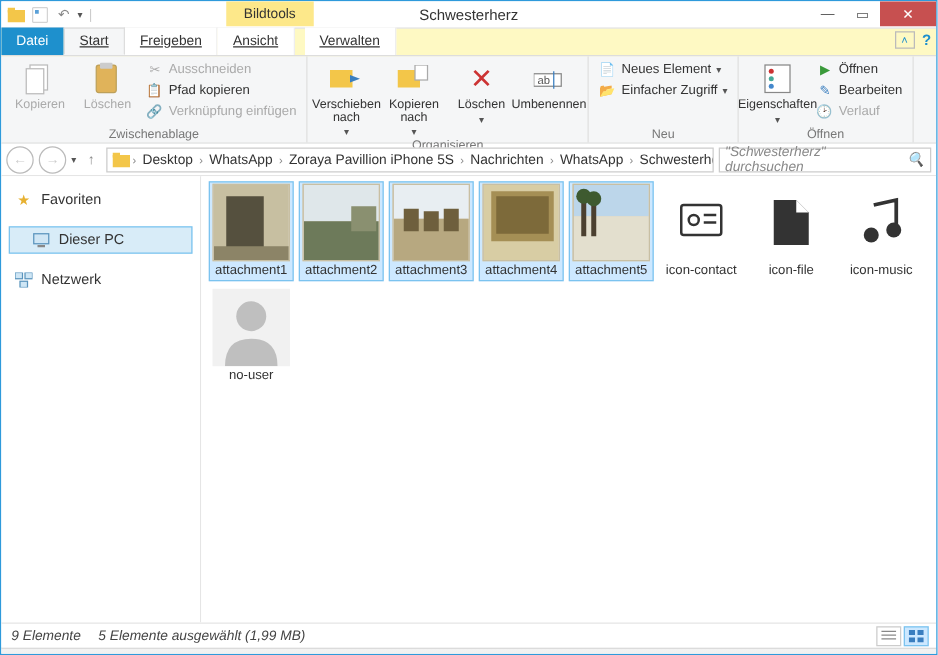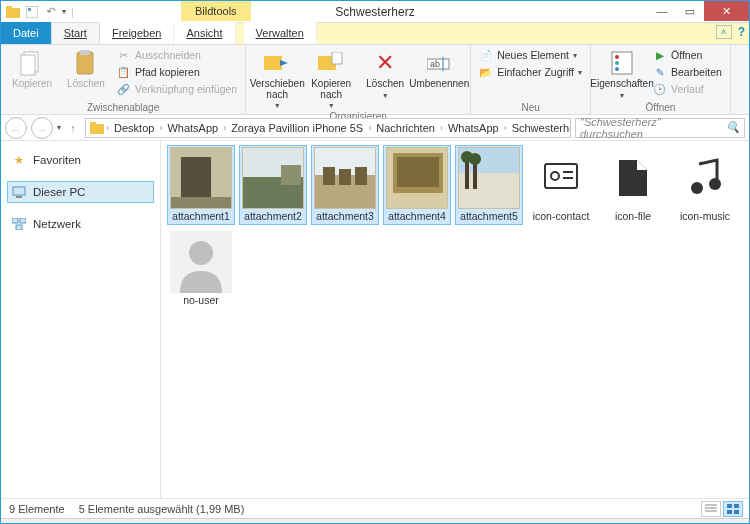--- a/index.html
+++ b/index.html
@@ -36,31 +36,31 @@
   .navbtn { width: 22px; height: 22px; border: 1px solid #bbb; border-radius: 50%; display: flex; align-items: center; justify-content: center; color: #888; font-size: 11px; }
   .navbtn.dis { color: #ccc; }
   .breadcrumb { flex: 1; border: 1px solid #ccc; height: 20px; display: flex; align-items: center; padding: 0 4px; gap: 2px; background: #fff; overflow: hidden; }
   .crumb { padding: 0 3px; font-size: 11px; white-space: nowrap; }
   .sep { color: #888; font-size: 9px; }
   .search { width: 170px; border: 1px solid #ccc; height: 20px; padding: 0 4px; color: #888; font-style: italic; font-size: 11px; display: flex; align-items: center; justify-content: space-between; }
   
   .body { display: flex; height: 357px; }
   .nav { width: 160px; border-right: 1px solid #e5e5e5; padding: 8px 6px; background: #fff; }
   .nav-item { display: flex; align-items: center; gap: 6px; padding: 3px 4px; font-size: 11.5px; }
-  .nav-item.sel { background: #d8ecf8; border: 1px solid #7bc3ef; padding: 2px 3px; }
+  .nav-item.sel { background: #d8ecf8; border: 1px solid #7bc3ef; padding: 2px 17px; }
   .nicon { width: 16px; height: 16px; display:flex; align-items:center; justify-content:center; }
   
   .content { flex: 1; padding: 4px 6px; display: flex; flex-wrap: wrap; align-content: flex-start; gap: 4px; background: #fff; position: relative; }
   .item { width: 68px; display: flex; flex-direction: column; align-items: center; padding: 2px; gap: 2px; }
   .item.sel { background: #cde8ff; border: 1px solid #7bc3ef; padding: 1px; }
   .thumb { width: 62px; height: 62px; background: #d9d2c0; border: 1px solid #c8bfa3; display:flex; align-items:center; justify-content:center; overflow:hidden; }
   .plain-thumb { width: 62px; height: 62px; display:flex; align-items:center; justify-content:center; }
   .iname { font-size: 10.5px; text-align: right; word-break: break-all; line-height: 1.1; }
   
-  .status1 { height: 20px; border-top: 1px solid #e5e5e5; display: flex; align-items: center; padding: 0 8px; gap: 14px; font-size: 11px; color: #444; background: #fff; position:relative; }
+  .status1 { height: 20px; border-top: 1px solid #e5e5e5; display: flex; align-items: center; padding: 0 8px; gap: 14px; font-size: 11px; color: #444; background: #fff; position:relative;font-style:italic; }
   .status2 { height: 22px; background: linear-gradient(#f2f2f2,#e7e7e7); border-top: 1px solid #d0d0d0; display: flex; align-items: center; padding: 0 8px; font-size: 11px; color: #333; justify-content: space-between; }
   .view-toggles { position:absolute; right:6px; display:flex; gap:2px; }
   .vt { width:20px; height:16px; border:1px solid #ccc; display:flex; align-items:center; justify-content:center; }
   .vt.active { background:#cde8ff; border-color:#7bc3ef; }
   
   svg { display: block; }
   .caret { font-size: 8px; color: #555; }
 </style>
 </head>
 <body>

